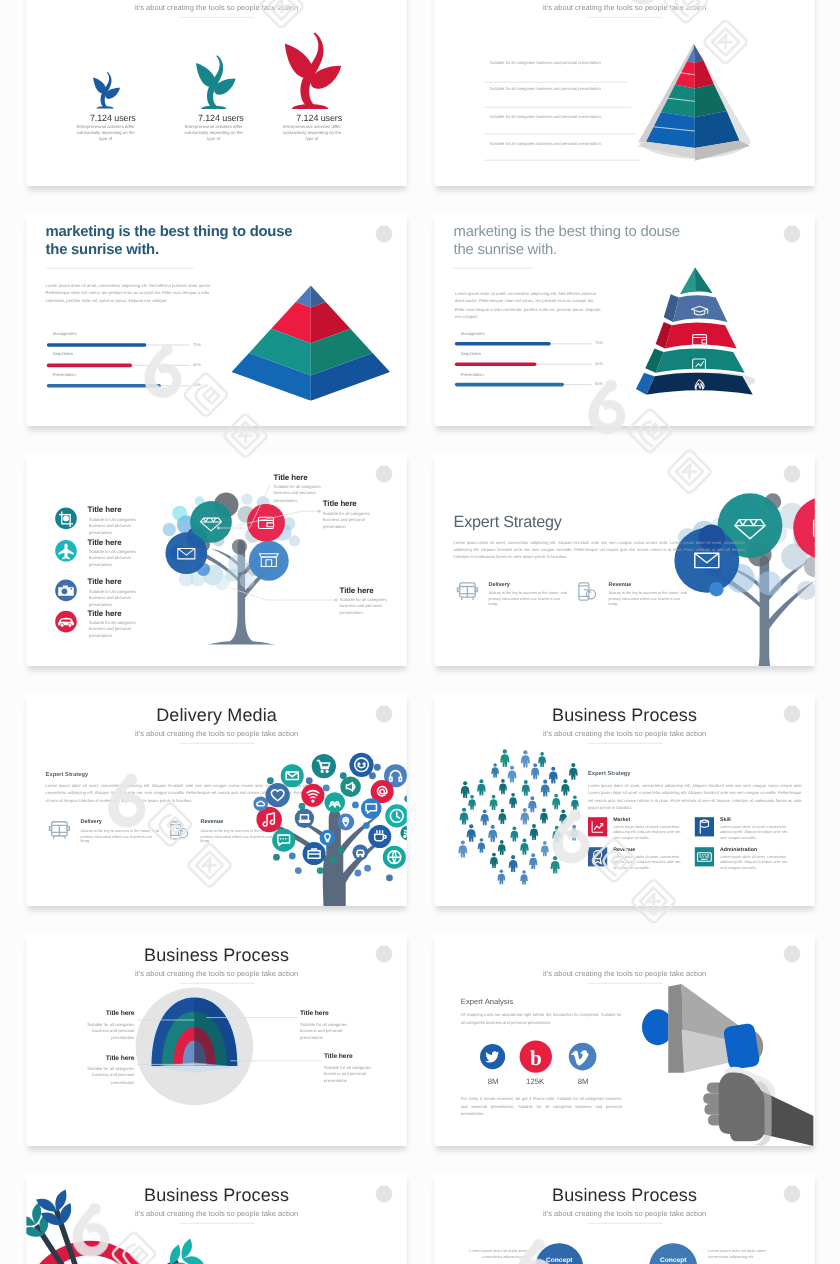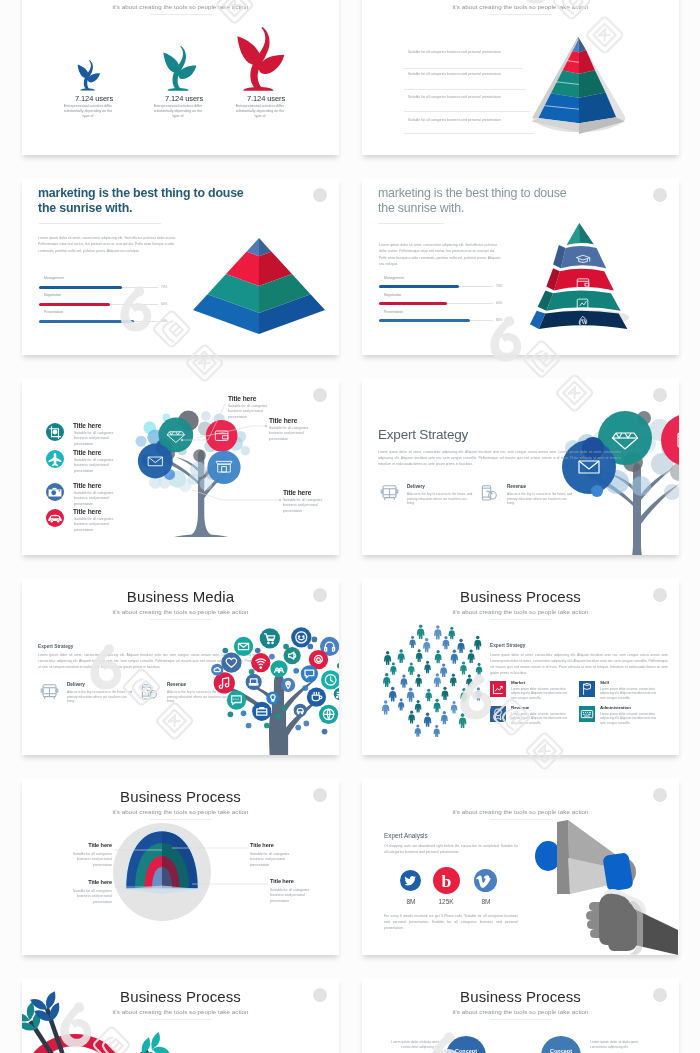--- a/index.html
+++ b/index.html
@@ -536,21 +536,21 @@
         </g>
   </svg>
   <div class="ft2-ttl" style="left:145px;top:106px">Revenue</div>
   <div class="ft2-bd" style="left:145px;top:114px;width:68px">Ailacus is the key to success in the future, and primary education where our teachers can bring.</div>
   <div class="badge" style="right:12px;top:10px"></div>
  </div>
 </div>
 
 <div class="card" style="left:22px;top:578px">
  <div class="slide">
-  <div class="s-title" style="top:10px">Business Media</div>
+  <div class="s-title" style="top:10px">Delivery Media</div>
   <div class="s-sub" style="top:30px">it's about creating the tools so people take action</div>
   <div class="s-rule" style="left:128px;top:41px;width:62px"></div>
   <div class="es-sm" style="left:16px;top:66px;font-size:4.8px">Expert Strategy</div>
   <div class="es-bd" style="left:16px;top:75px;width:228px">Lorem ipsum dolor sit amet, consectetur adipiscing elit. Aliquam tincidunt ante nec sem congue conva ornare ante. Lorem ipsum dolor sit amet, consectetur adipiscing elit. Aliquam tincidunt ante nec sem congue convallis. Pellentesque vel mauris quis nisl ornare rutrum in id risus. Proin vehicula ut sem sit tempus interdum et malesuada fames ac ante ipsum primis in faucibus.</div>
   <svg style="position:absolute;left:18px;top:105px" width="19" height="19" viewBox="0 0 16 16">
     <g fill="none" stroke="#9db3c4" stroke-width="0.9">
           <rect x="2.5" y="1.5" width="11" height="10" rx="1.5"></rect>
           <path d="M2.5 4 h11"></path>
           <path d="M8 4 v7.5"></path>
           <path d="M2.5 9 h11"></path>

